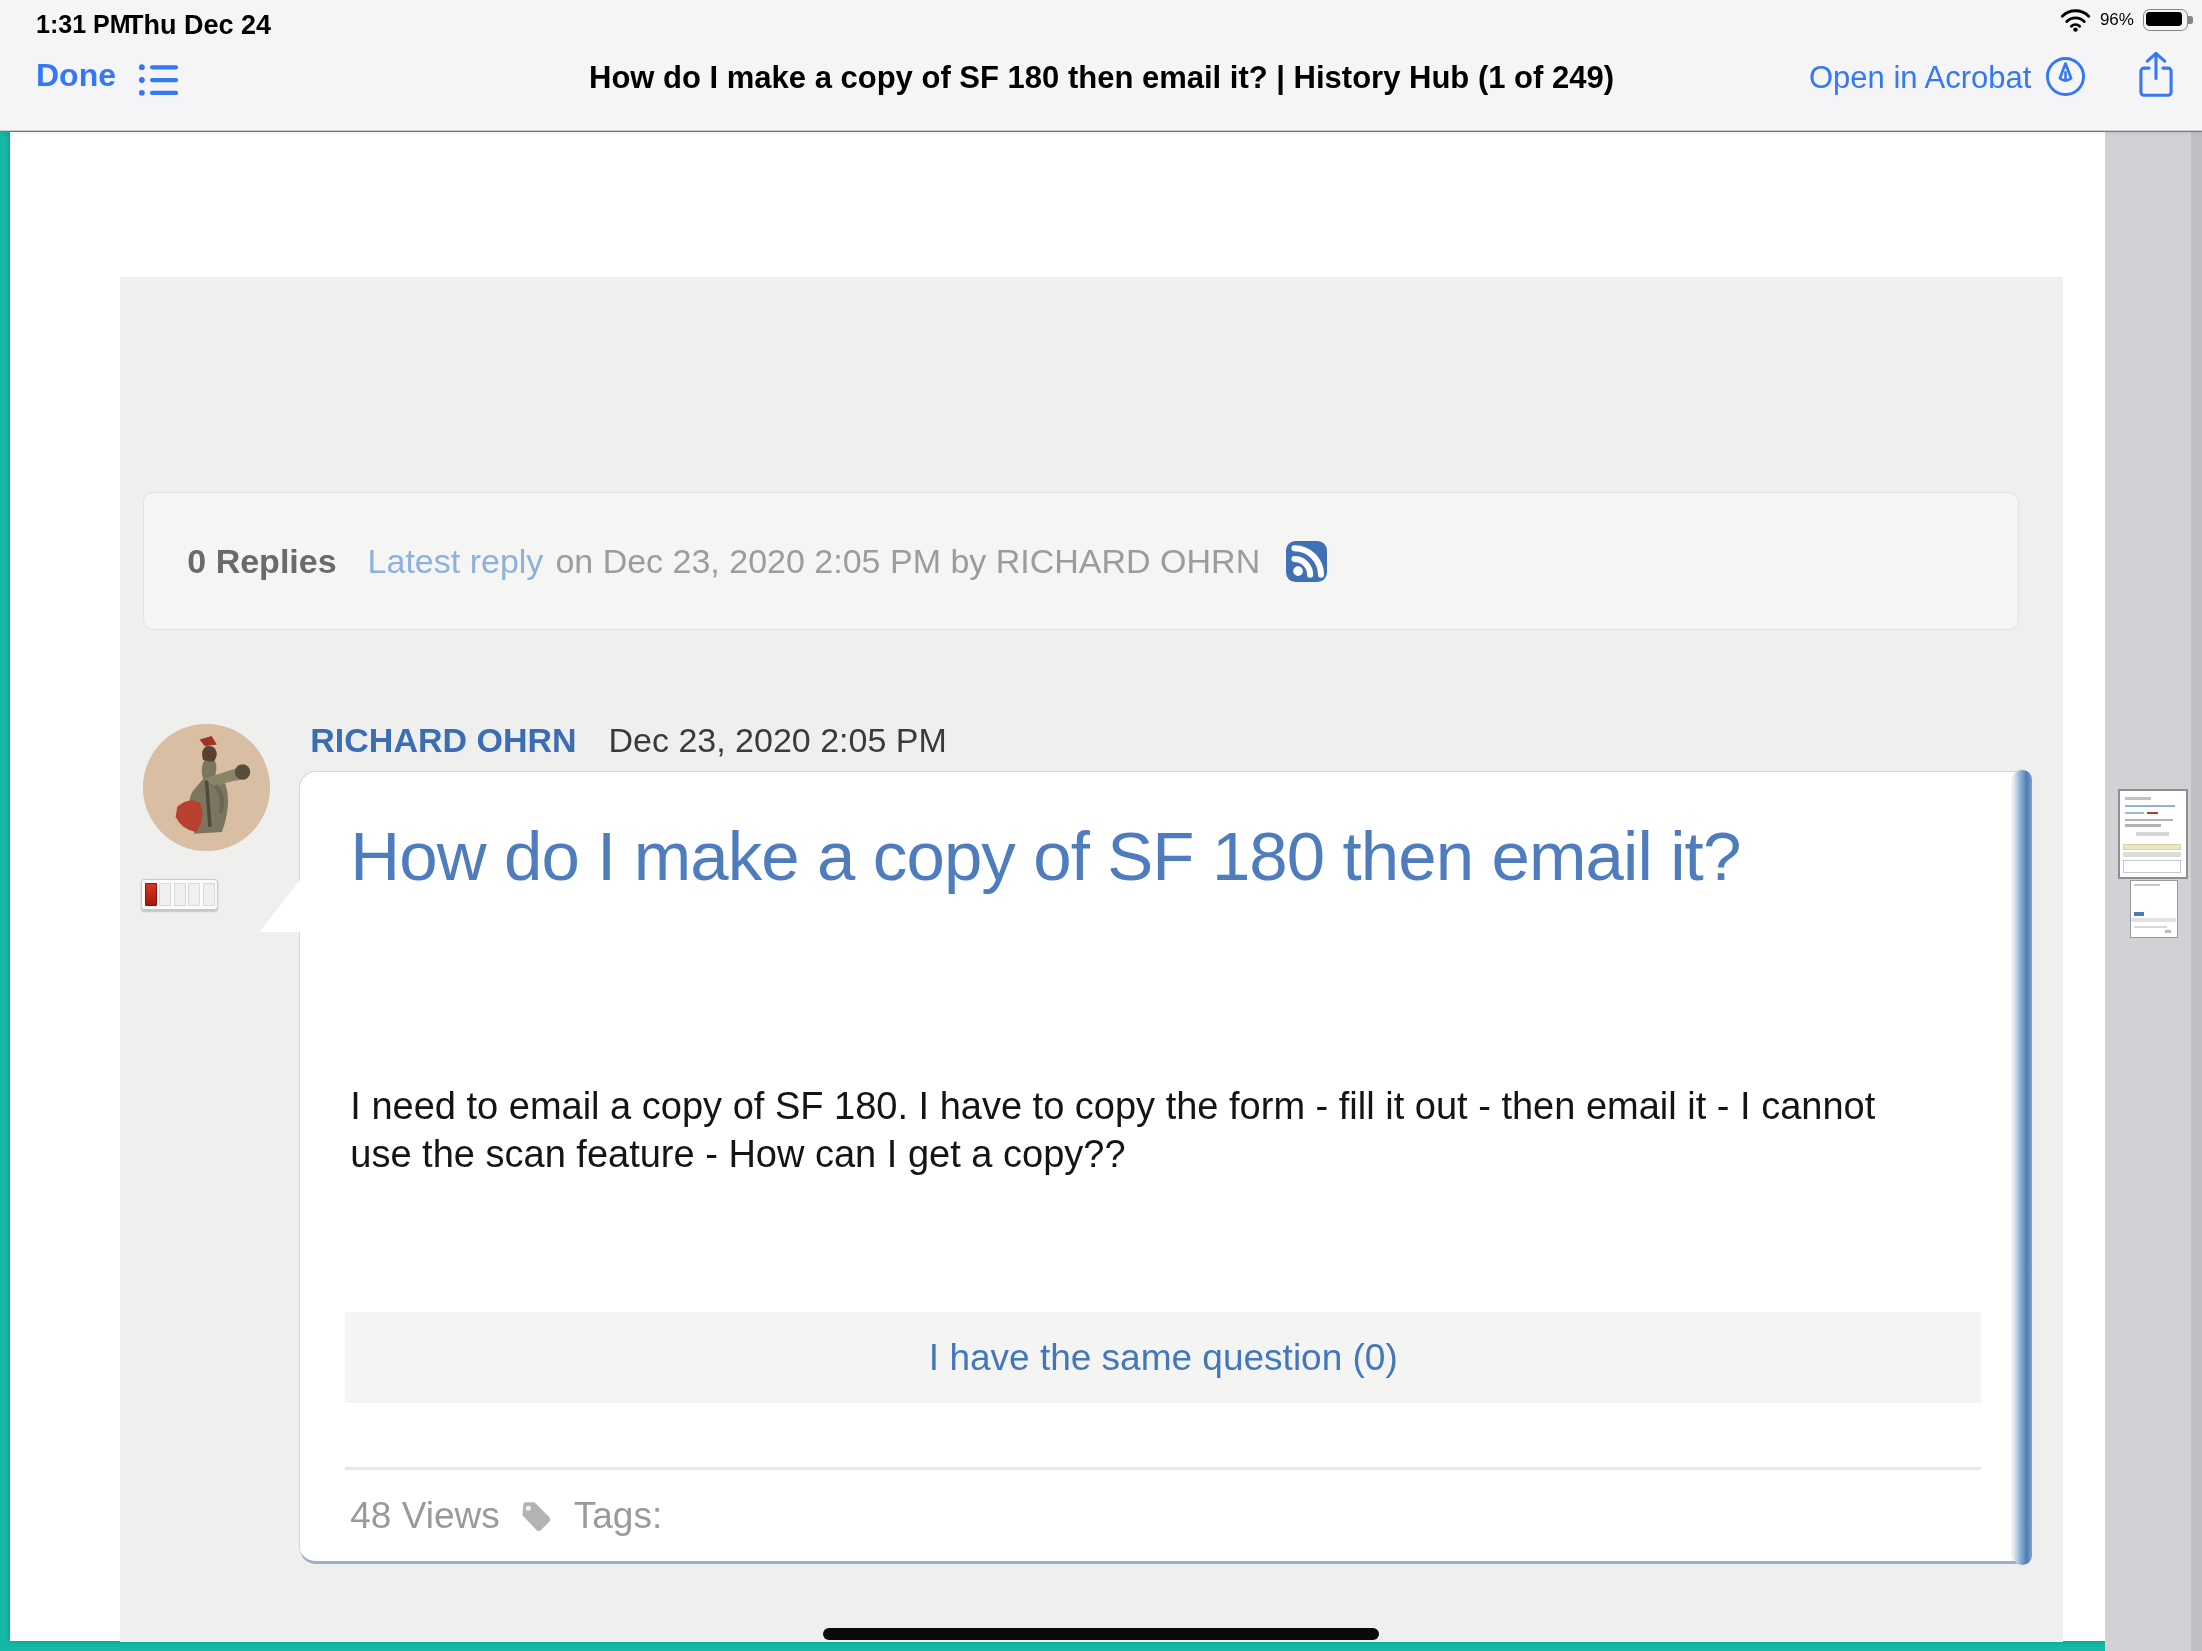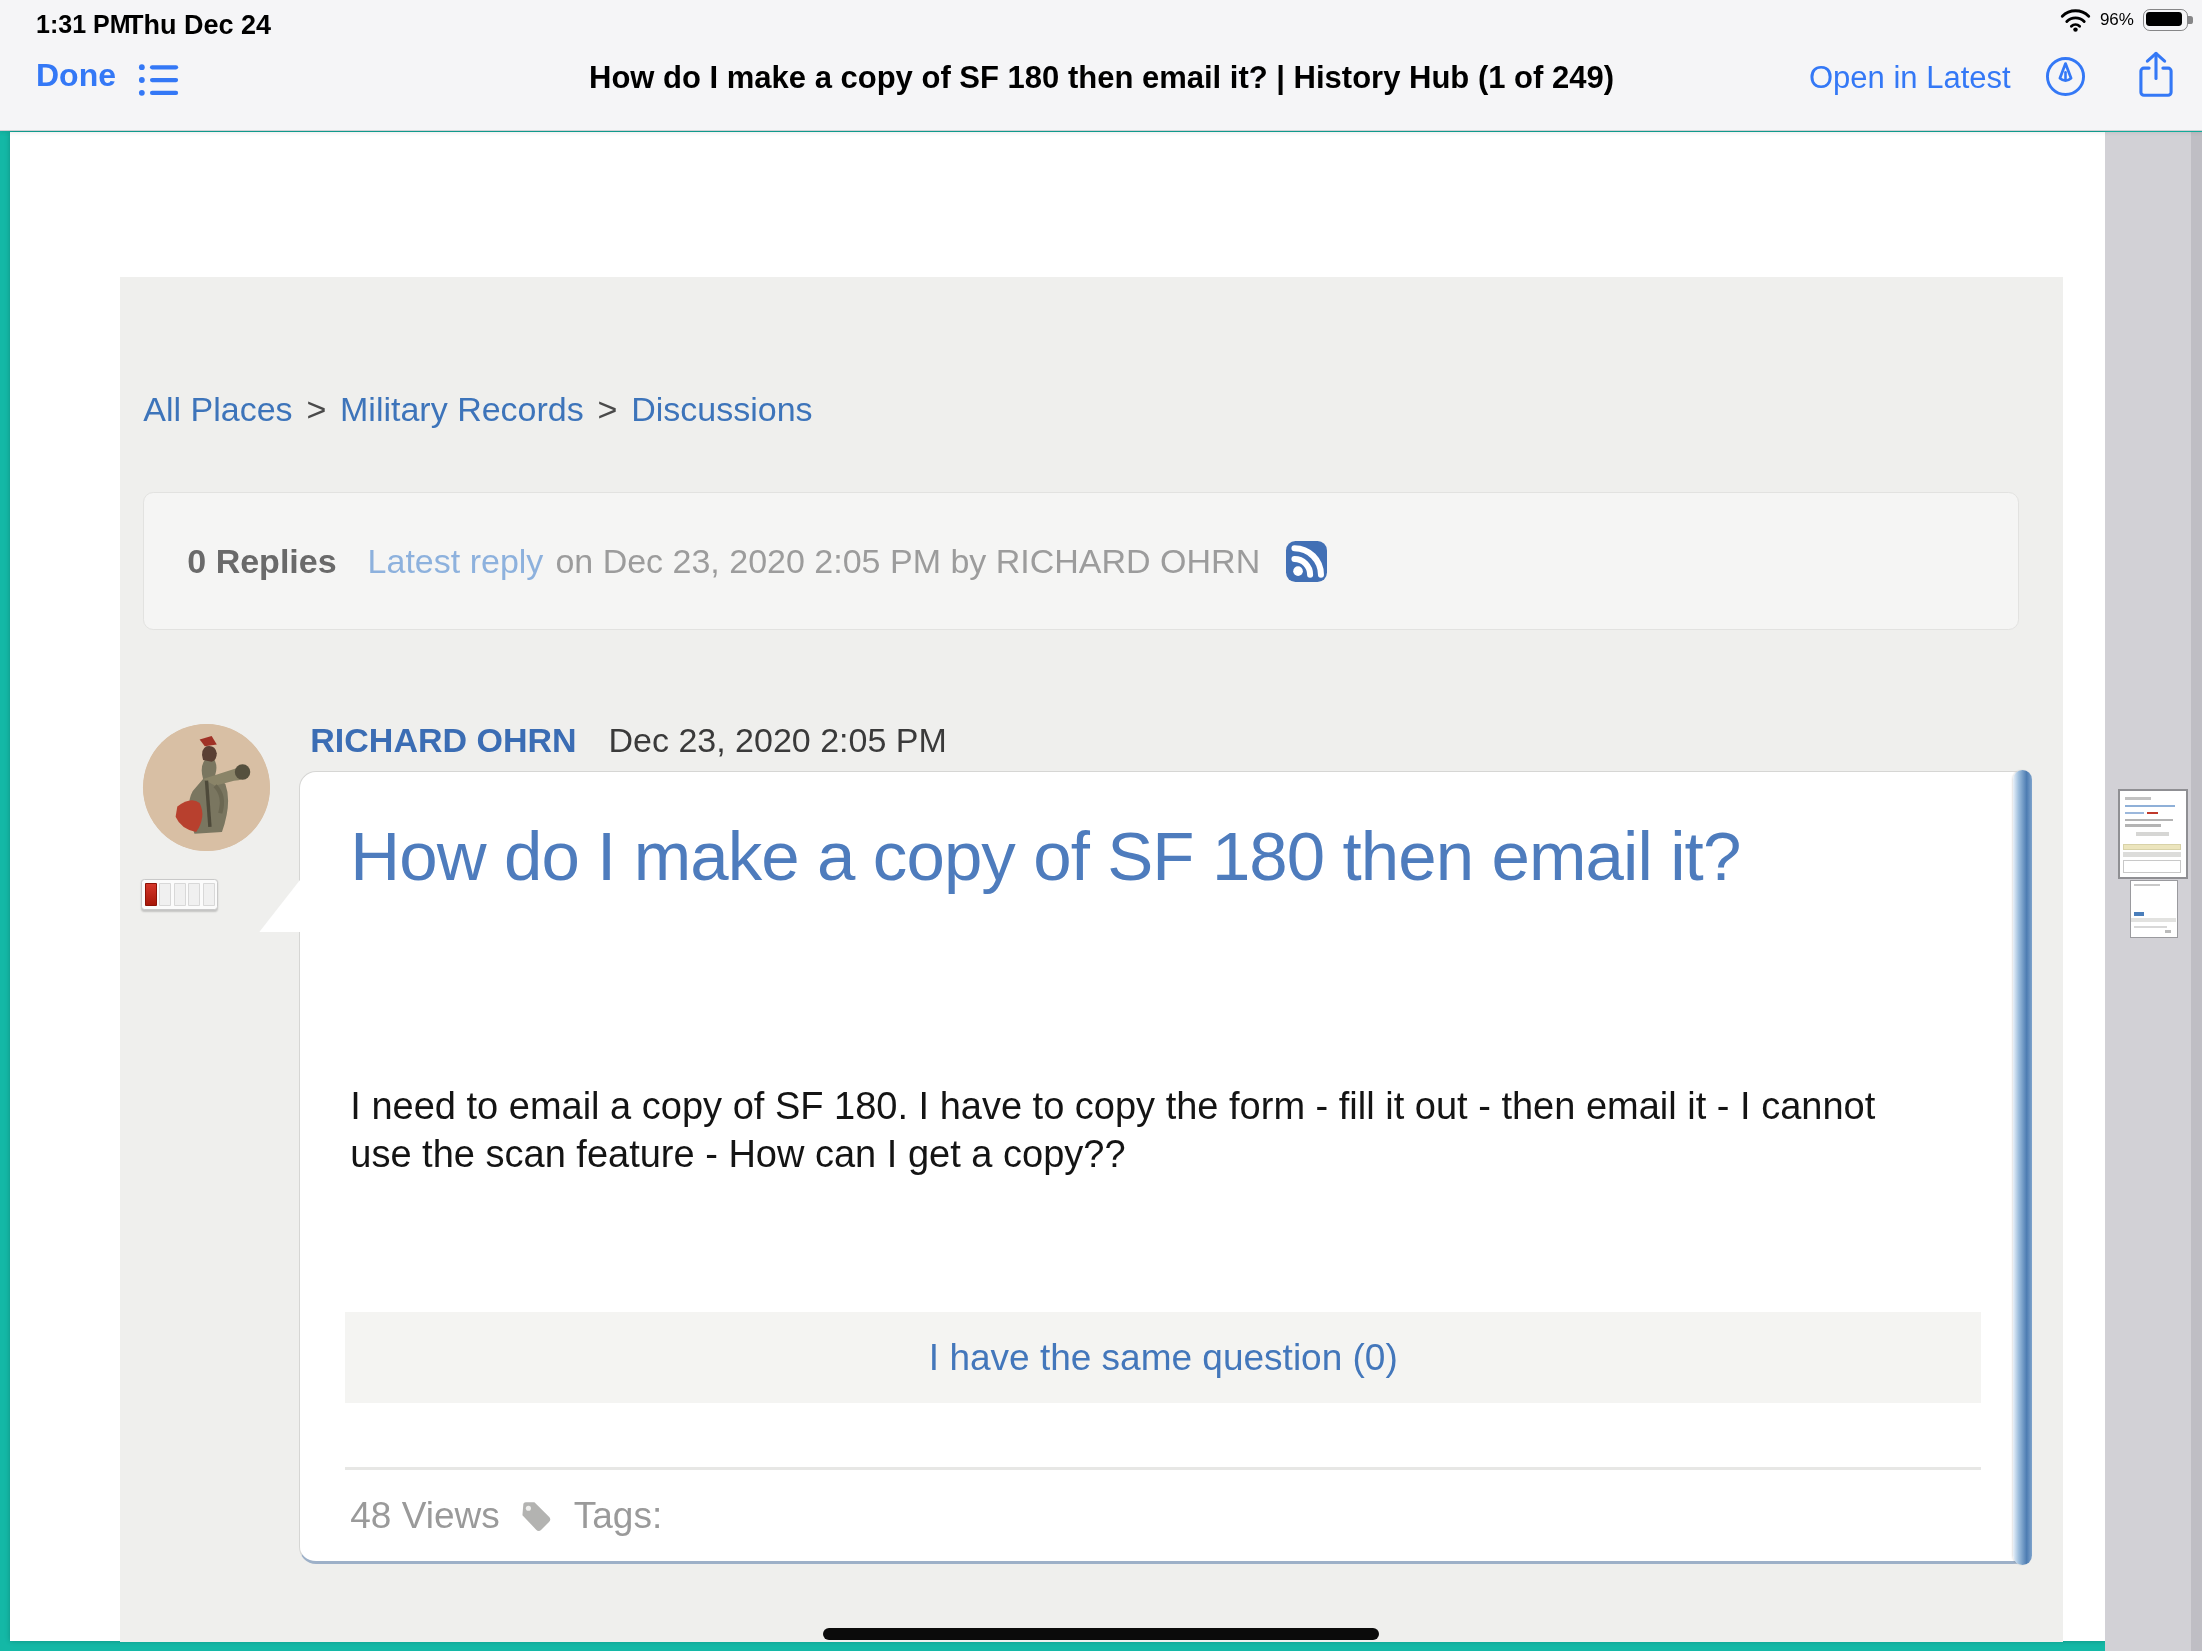--- a/index.html
+++ b/index.html
@@ -165,21 +165,21 @@
           <circle cx="4.5" cy="21" r="3.4"></circle>
             <rect x="14" y="18.6" width="33" height="5" rx="2.5"></rect>
           <circle cx="4.5" cy="36" r="3.4"></circle>
             <rect x="14" y="33.6" width="33" height="5" rx="2.5"></rect>
         </g>
       </svg>
     </div>
 
     <div class="tb-title">How do I make a copy of SF 180 then email it? | History Hub (1 of 249)</div>
 
-    <div class="tb-acrobat">Open in Latest</div>
+    <div class="tb-acrobat">Open in Acrobat</div>
 
     <div class="tb-markup">
       <svg width="43" height="43" viewBox="0 0 50 50">
         <circle cx="25" cy="25" r="21" fill="none" stroke="#3478f6" stroke-width="3.4"></circle>
         <path d="M25 10 L31.5 27 Q25 32.5 18.5 27 Z" fill="none" stroke="#3478f6" stroke-width="3.2" stroke-linejoin="round"></path>
         <path d="M25 20 L25 28" stroke="#3478f6" stroke-width="3" stroke-linecap="round"></path>
       </svg>
     </div>
 
     <div class="tb-share">
@@ -187,23 +187,20 @@
         <path d="M23 4 L23 33" stroke="#3478f6" stroke-width="3.6" stroke-linecap="round"></path>
         <path d="M13 13 L23 4 L33 13" fill="none" stroke="#3478f6" stroke-width="3.6" stroke-linecap="round" stroke-linejoin="round"></path>
         <path d="M15 21 H9 a3.5 3.5 0 0 0 -3.5 3.5 V49 a3.5 3.5 0 0 0 3.5 3.5 H37 a3.5 3.5 0 0 0 3.5 -3.5 V24.5 a3.5 3.5 0 0 0 -3.5 -3.5 H31" fill="none" stroke="#3478f6" stroke-width="3.6" stroke-linecap="round"></path>
       </svg>
     </div>
   </div>
 
   <div id="page">
     <div id="band"></div>
 
-    <div class="breadcrumb">
-      <a>All Places</a><span class="crumb-sep">&gt;</span><a>Military Records</a><span class="crumb-sep">&gt;</span><a>Discussions</a>
-    </div>
 
     <div class="replybar">
       <span class="rb-replies">0 Replies</span>
       <span class="rb-latest">Latest reply</span>
       <span class="rb-detail">on Dec 23, 2020 2:05 PM by RICHARD OHRN</span>
       <span class="rss">
         <svg width="41" height="41" viewBox="0 0 34 34">
           <circle cx="10" cy="25" r="4" fill="#fff"></circle>
           <path d="M7 15 a13 13 0 0 1 13 13" fill="none" stroke="#fff" stroke-width="5" stroke-linecap="round"></path>
           <path d="M7 6 a22 22 0 0 1 22 22" fill="none" stroke="#fff" stroke-width="5" stroke-linecap="round"></path>

